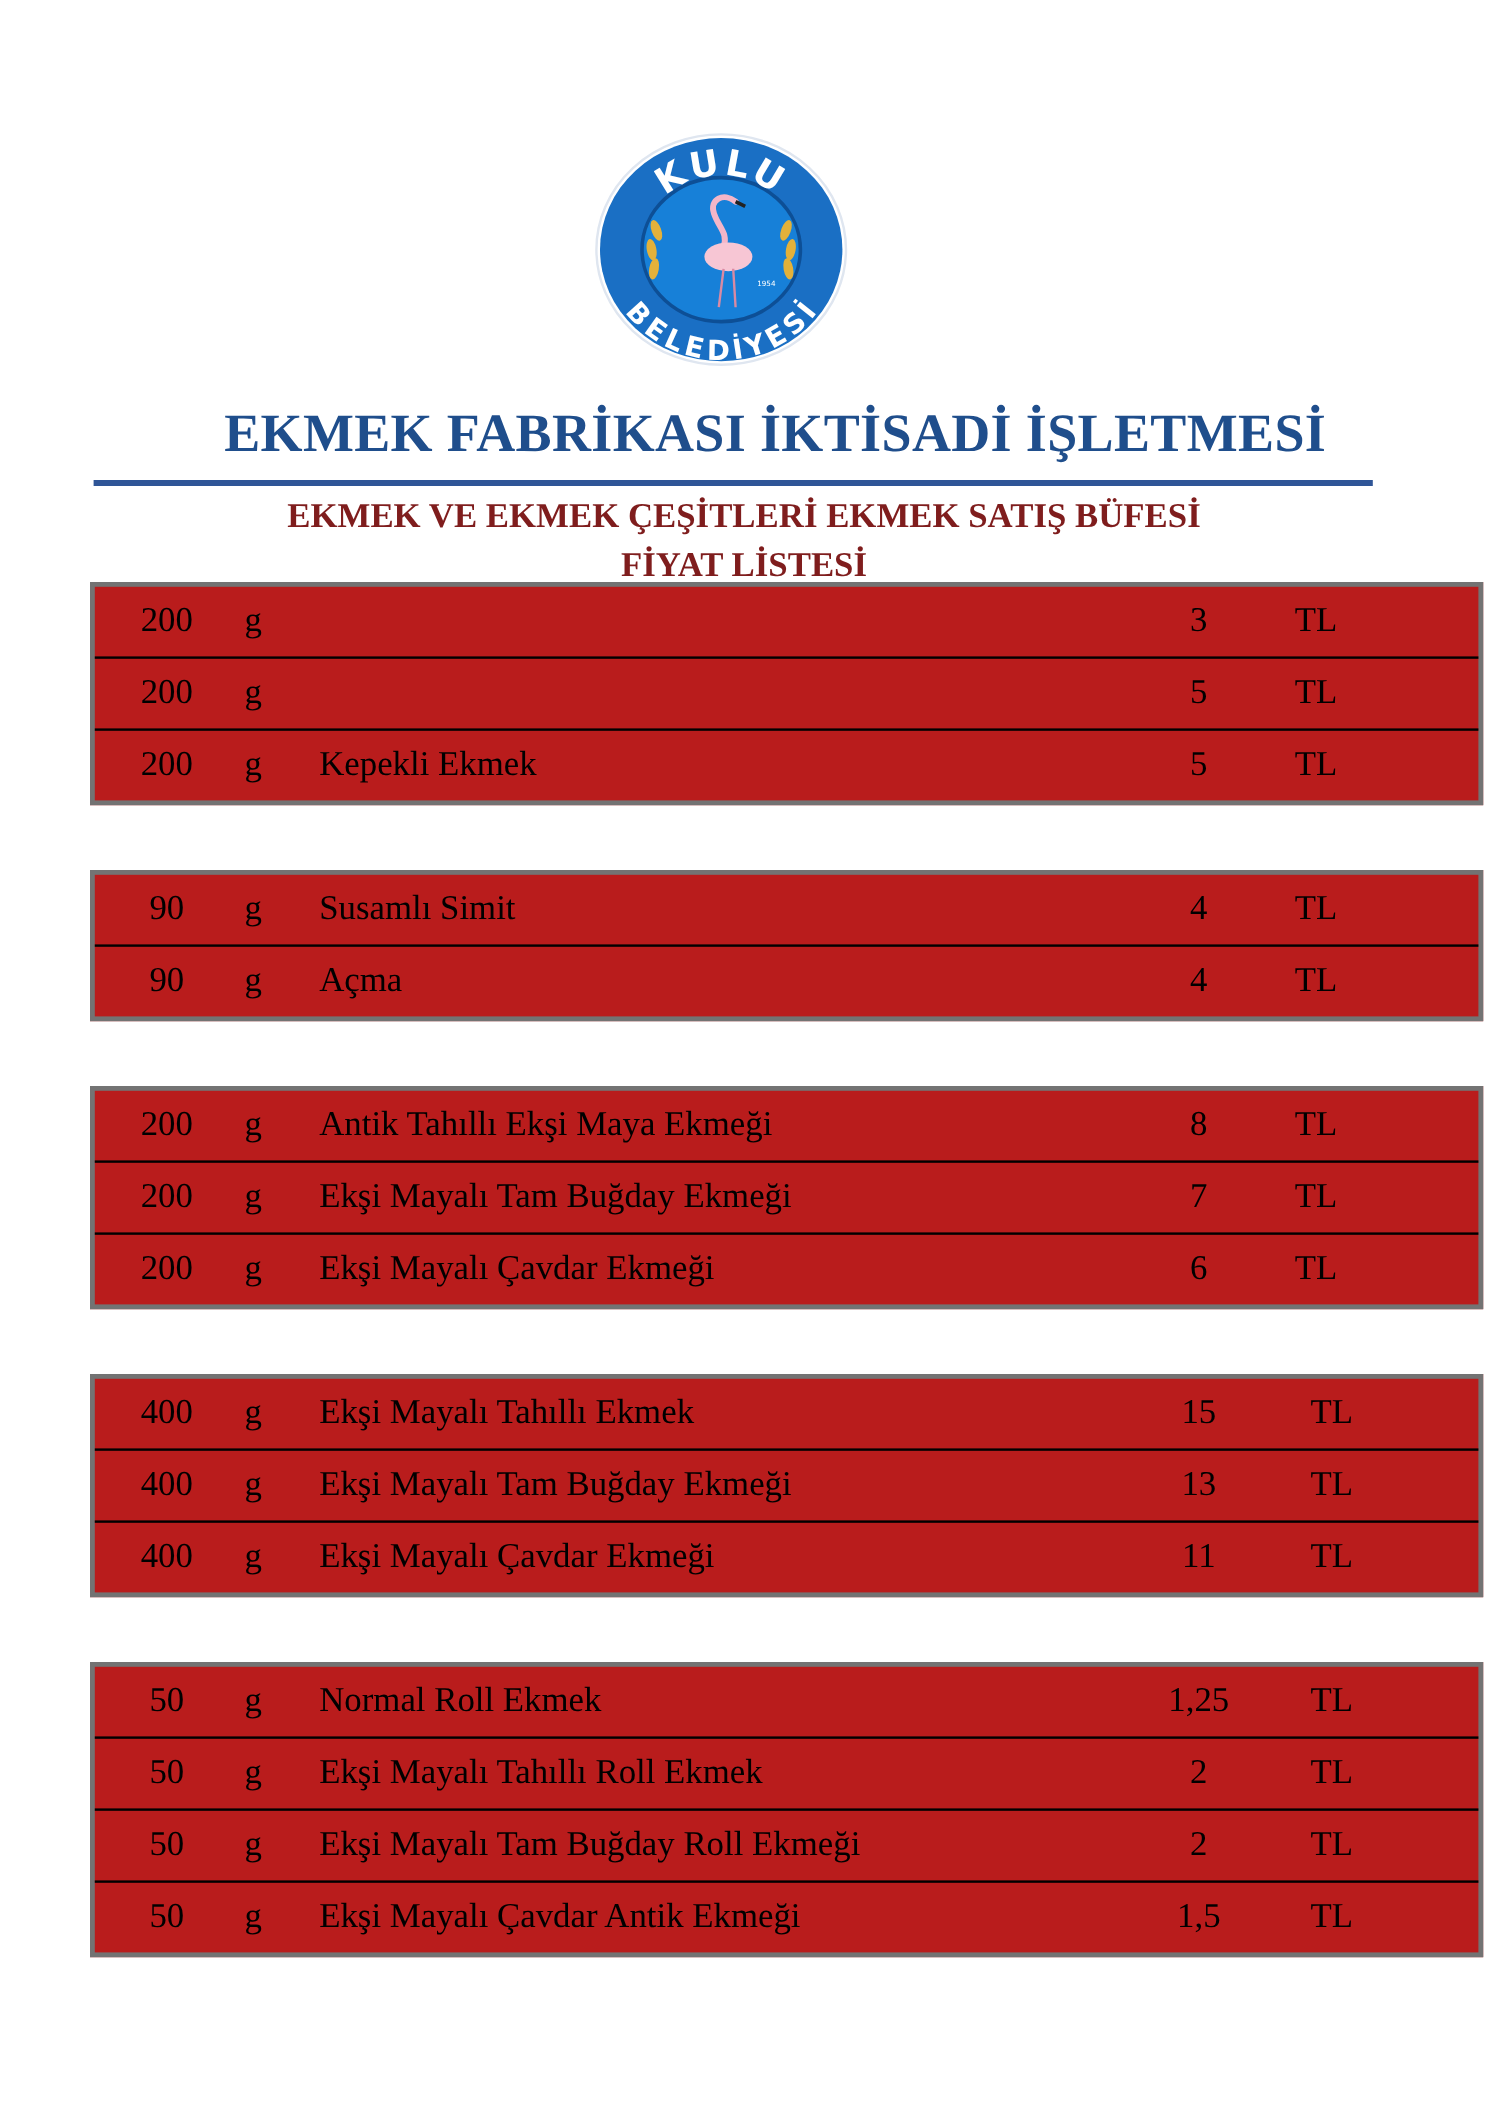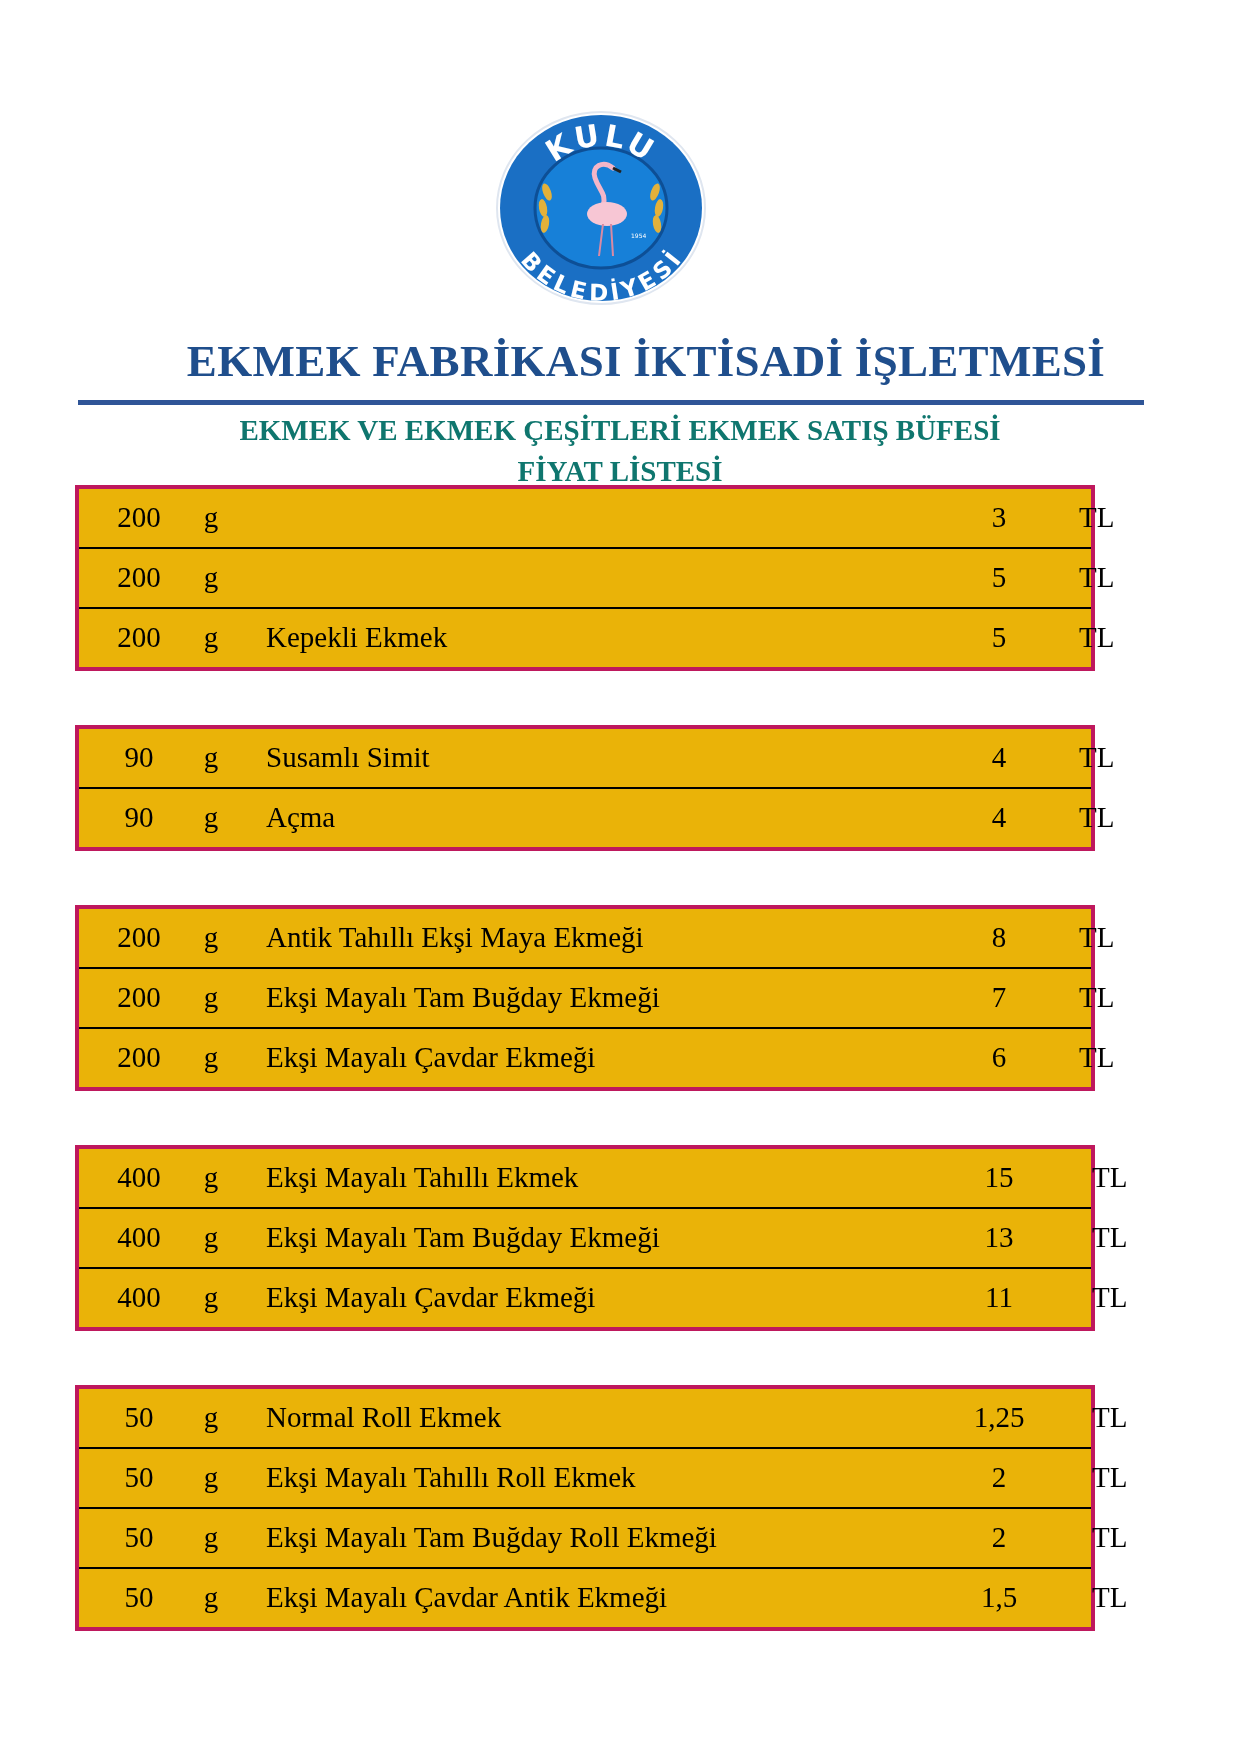--- a/index.html
+++ b/index.html
@@ -45,34 +45,34 @@
       height: 5px;
       background: #2f5597;
     }
     .subtitle {
       position: absolute;
       left: 0;
       width: 1240px;
       text-align: center;
       font-weight: bold;
       font-size: 29px;
-      color: #0f766e;
+      color: #7f1d1d;
       line-height: 40px;
     }
     .subtitle.l1 { top: 410px; }
     .subtitle.l2 { top: 451px; }
 
     
     .price-table {
       position: absolute;
       left: 75px;
-      width: 1020px;
-      border: 4px solid #be185d;
+      width: 1161px;
+      border: 4px solid #737373;
       box-sizing: border-box;
-      background: #eab308;
+      background: #b91c1c;
     }
     .row {
       position: relative;
       height: 60px;
       border-bottom: 2px solid #000;
       box-sizing: border-box;
       font-size: 29px;
       line-height: 56px;
     }
     .row:last-child { border-bottom: none; height: 58px; }

